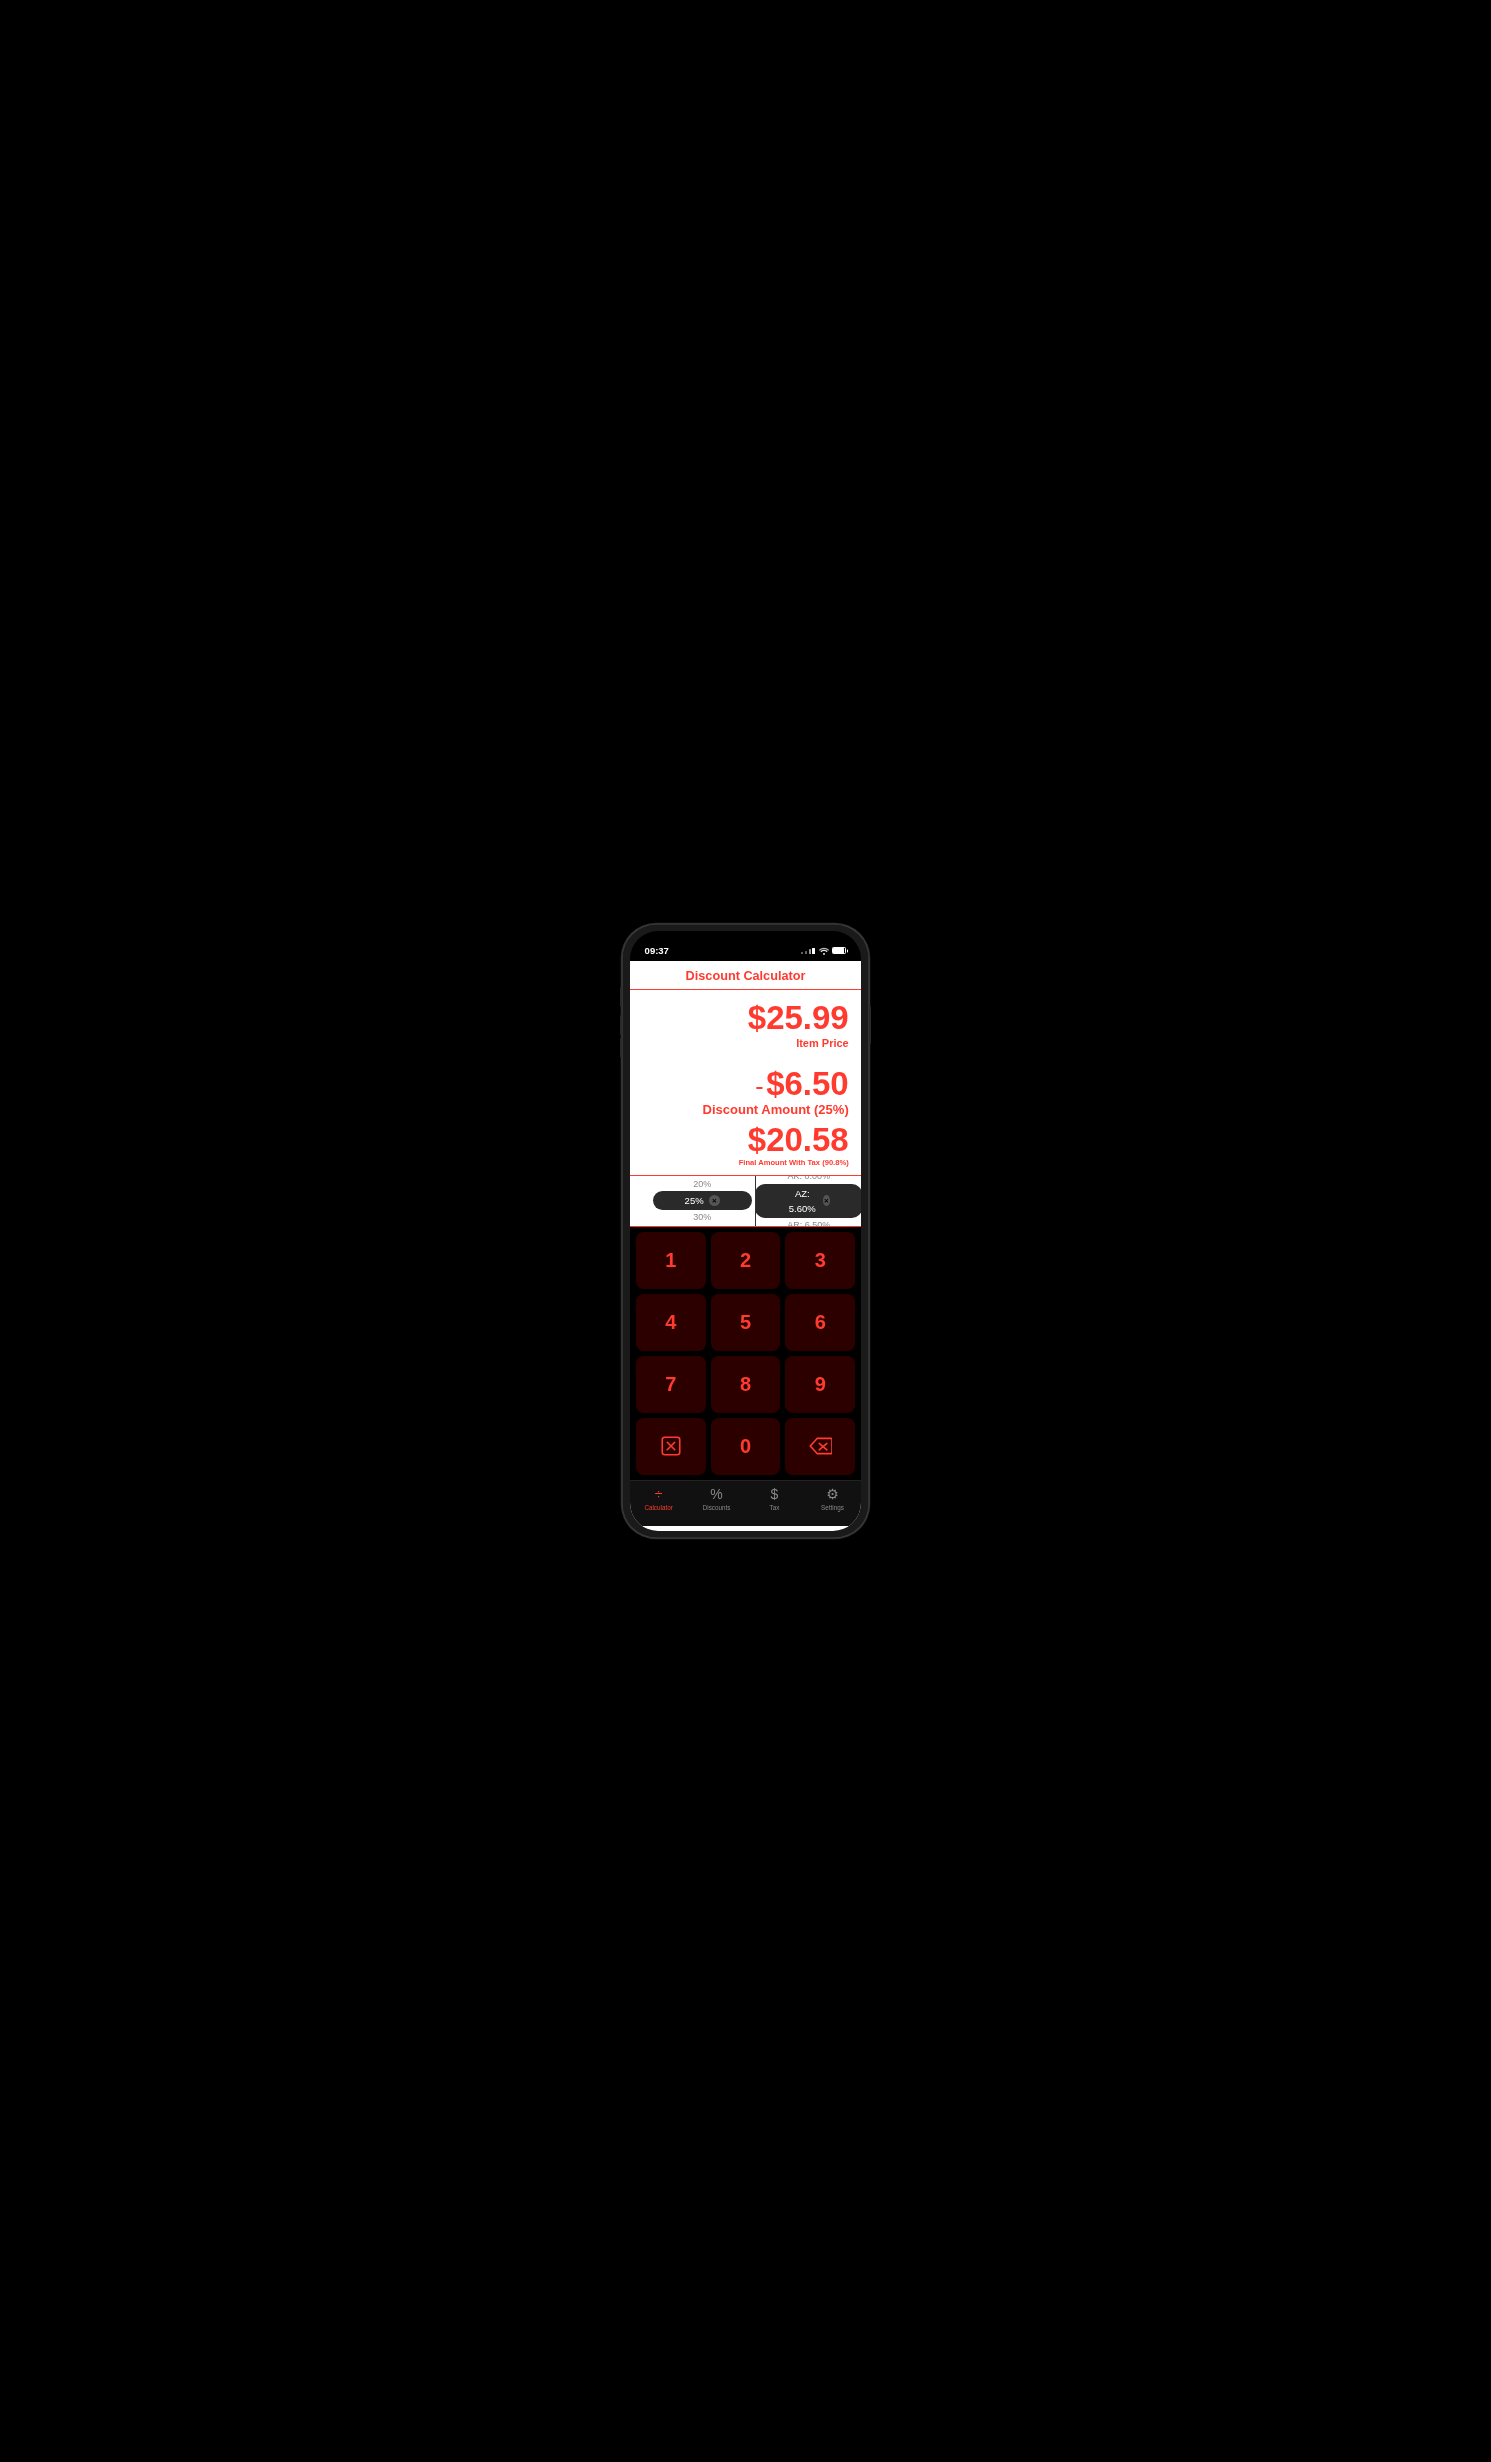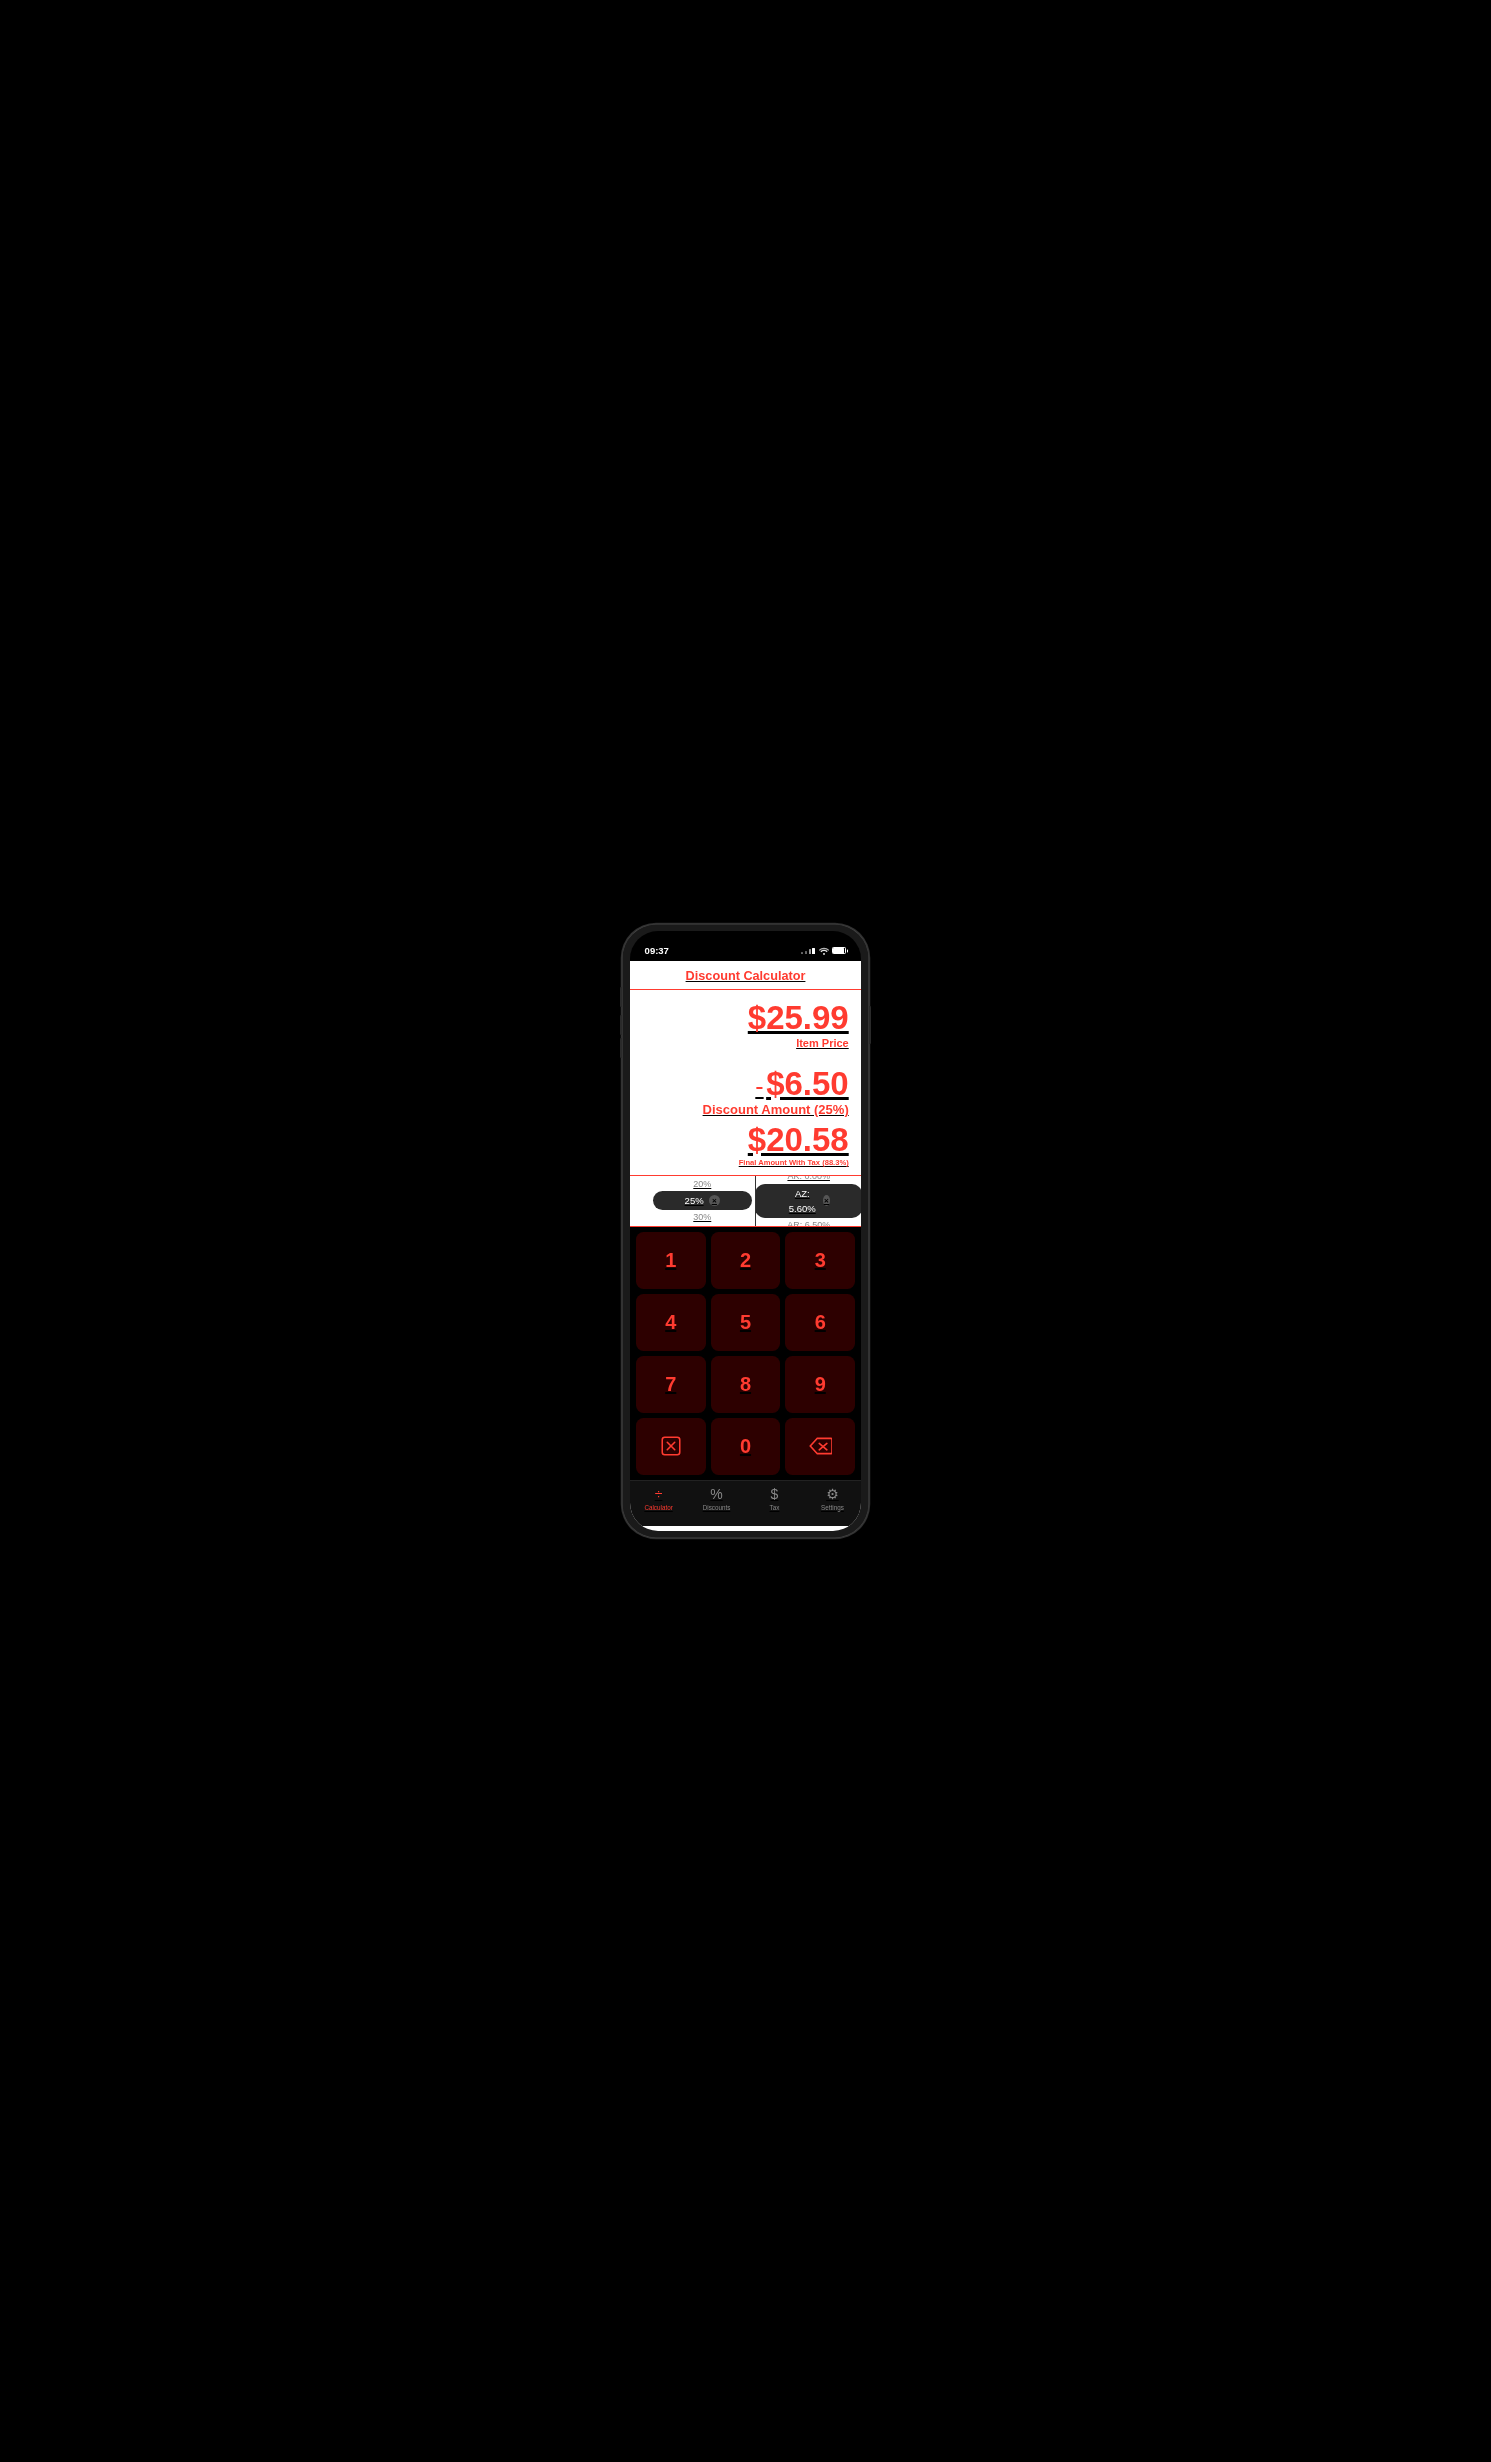--- a/index.html
+++ b/index.html
@@ -21,21 +21,20 @@
         0 0 0 1.3px #2a2a2a,
         inset 0 0 0 0.6px #444,
         0 19px 51px rgba(0,0,0,0.8);
       position: relative;
     }
     .phone-inner {
       background: #000;
       border-radius: 28px;
       overflow: hidden;
       position: relative;
-      text-decoration: underline;
     }
     
     .phone-outer::before {
       content: '';
       position: absolute;
       left: -1.9px;
       top: 63px;
       width: 1.9px;
       height: 20px;
       background: #2a2a2a;
@@ -346,21 +345,21 @@
         <div class="discount-row">
           <div style="display:flex; align-items:baseline; justify-content:flex-end;">
             <span class="discount-minus">-</span>
             <span class="discount-value">$6.50</span>
           </div>
           <div class="discount-label">Discount Amount (25%)</div>
         </div>
 
         <div class="final-row">
           <div class="final-value">$20.58</div>
-          <div class="final-label">Final Amount With Tax (88.3%)</div>
+          <div class="final-label">Final Amount With Tax (90.8%)</div>
         </div>
       </div>
 
       <div class="pickers-row">
 
         <div class="picker-col">
           <div class="picker-item">20%</div>
           <div class="picker-item selected">
             <span>25%</span>
             <div class="picker-close">✕</div>

